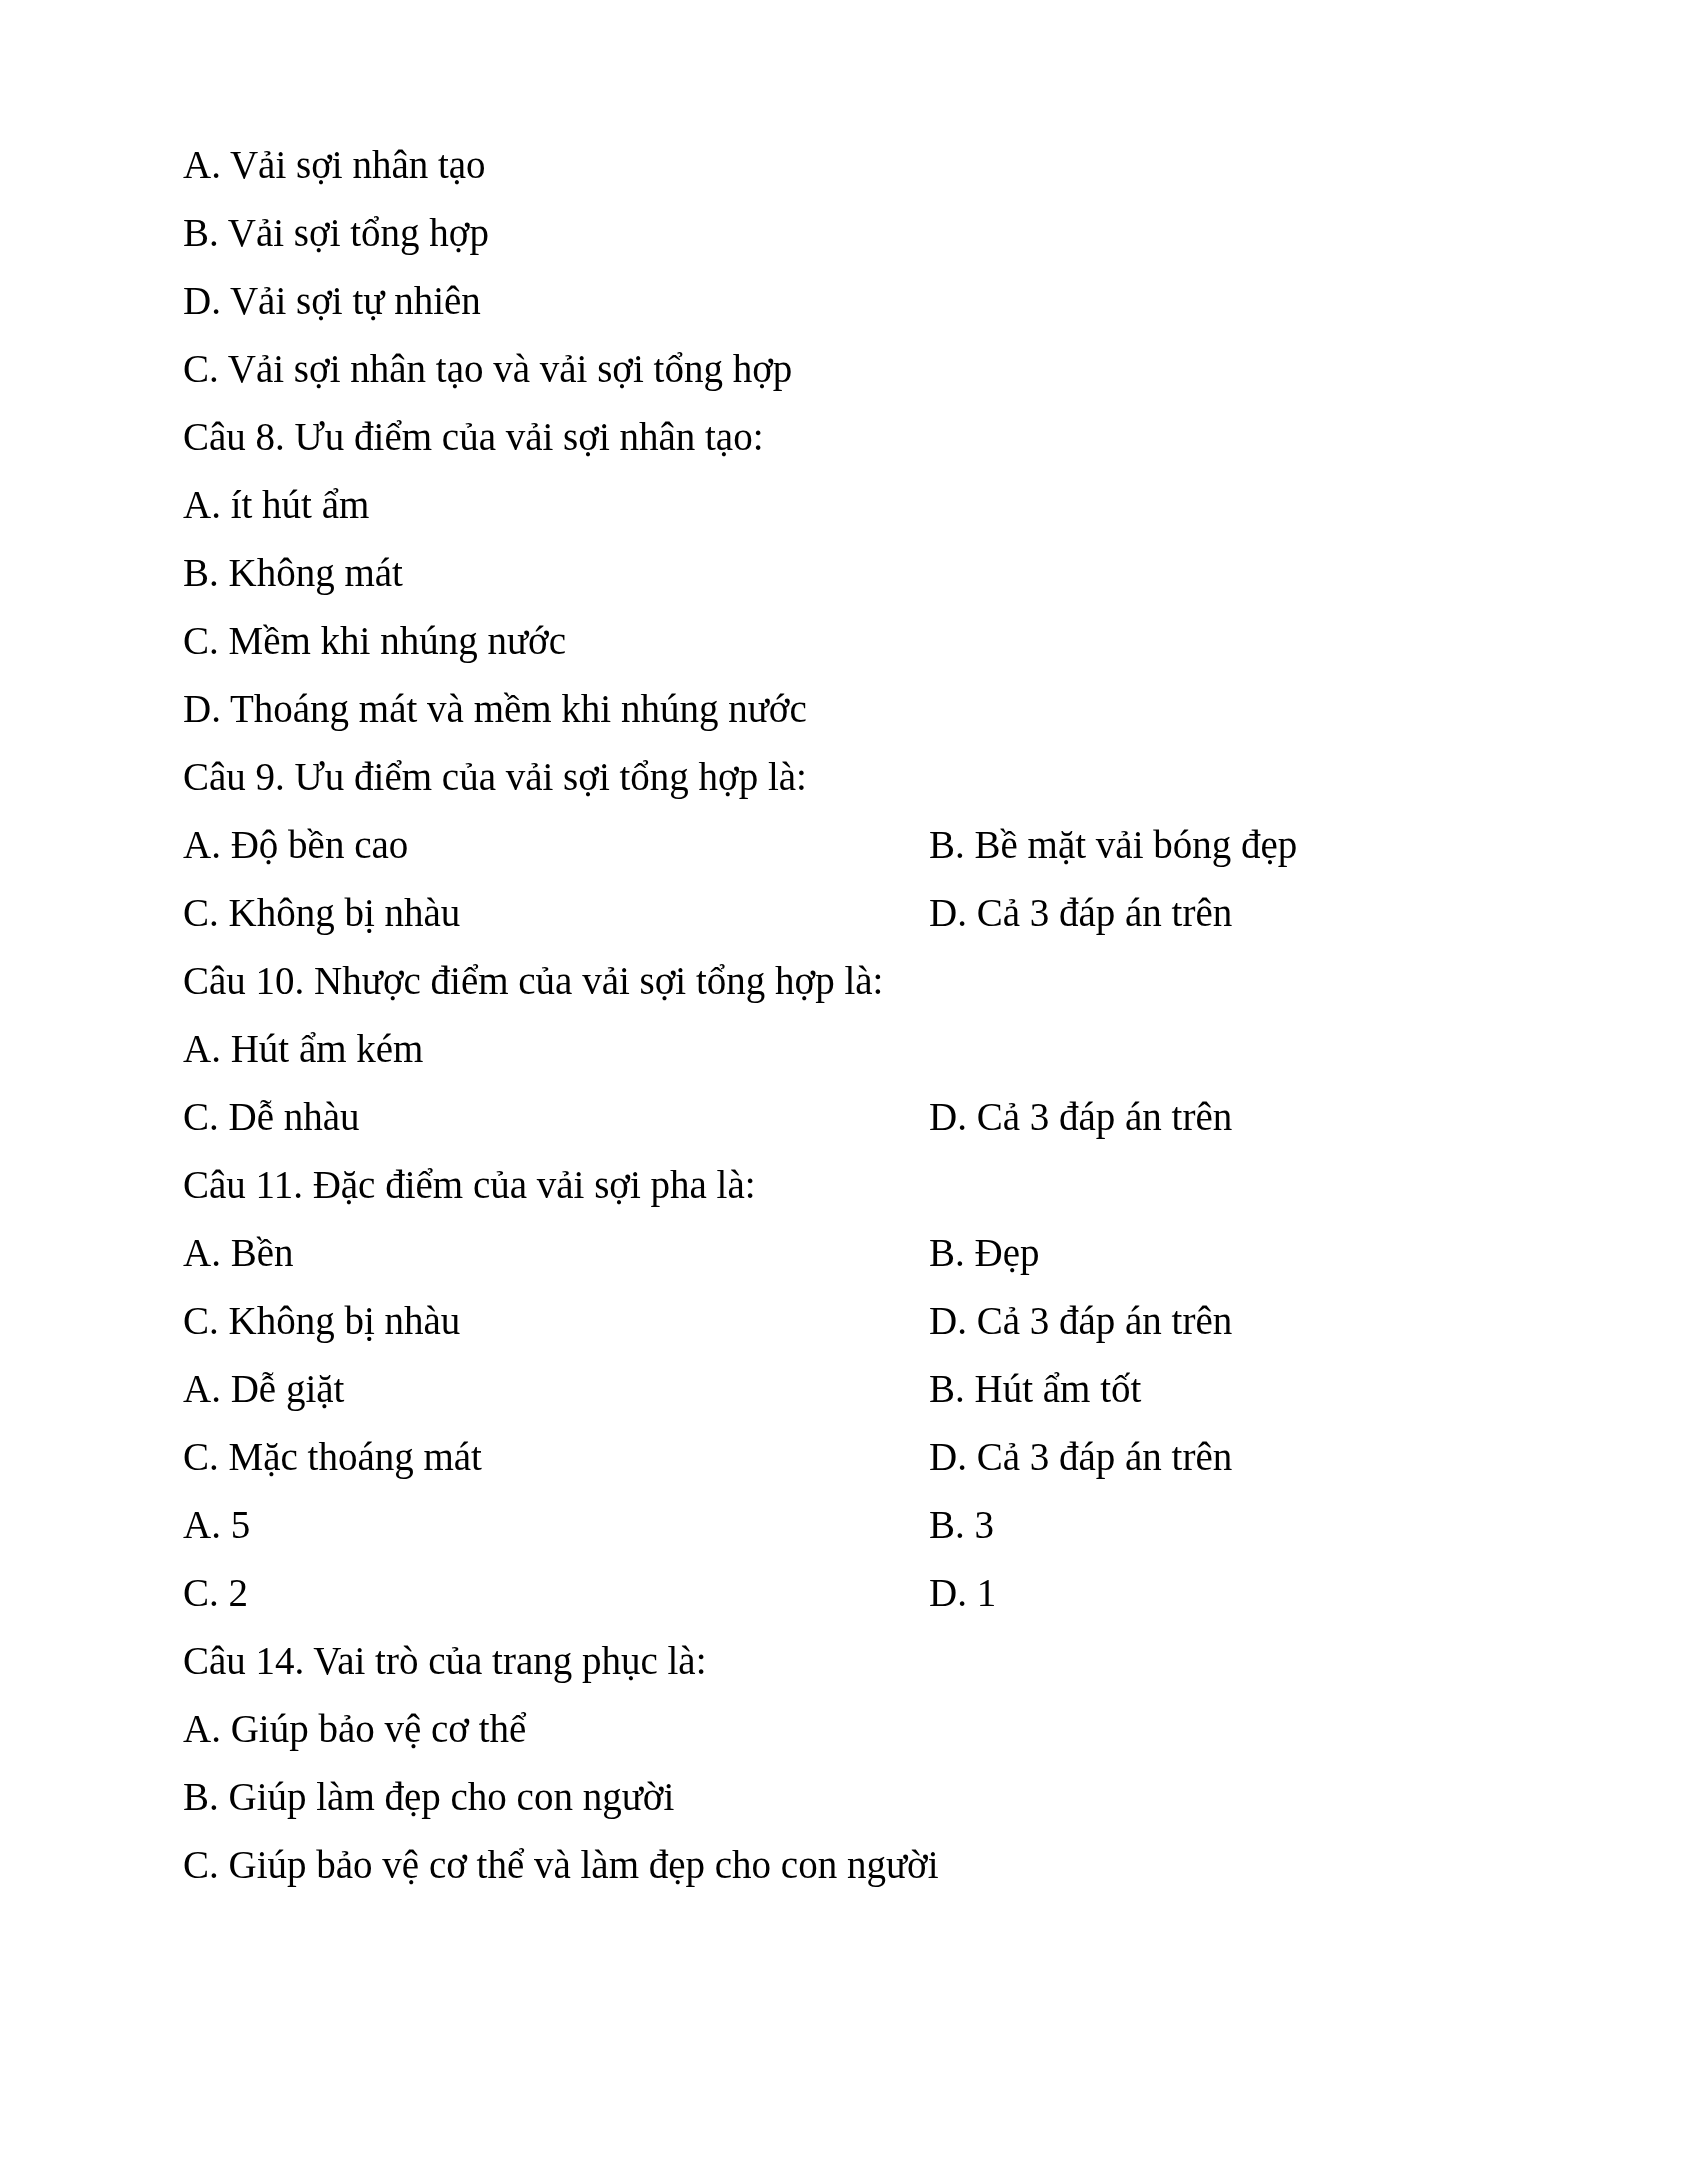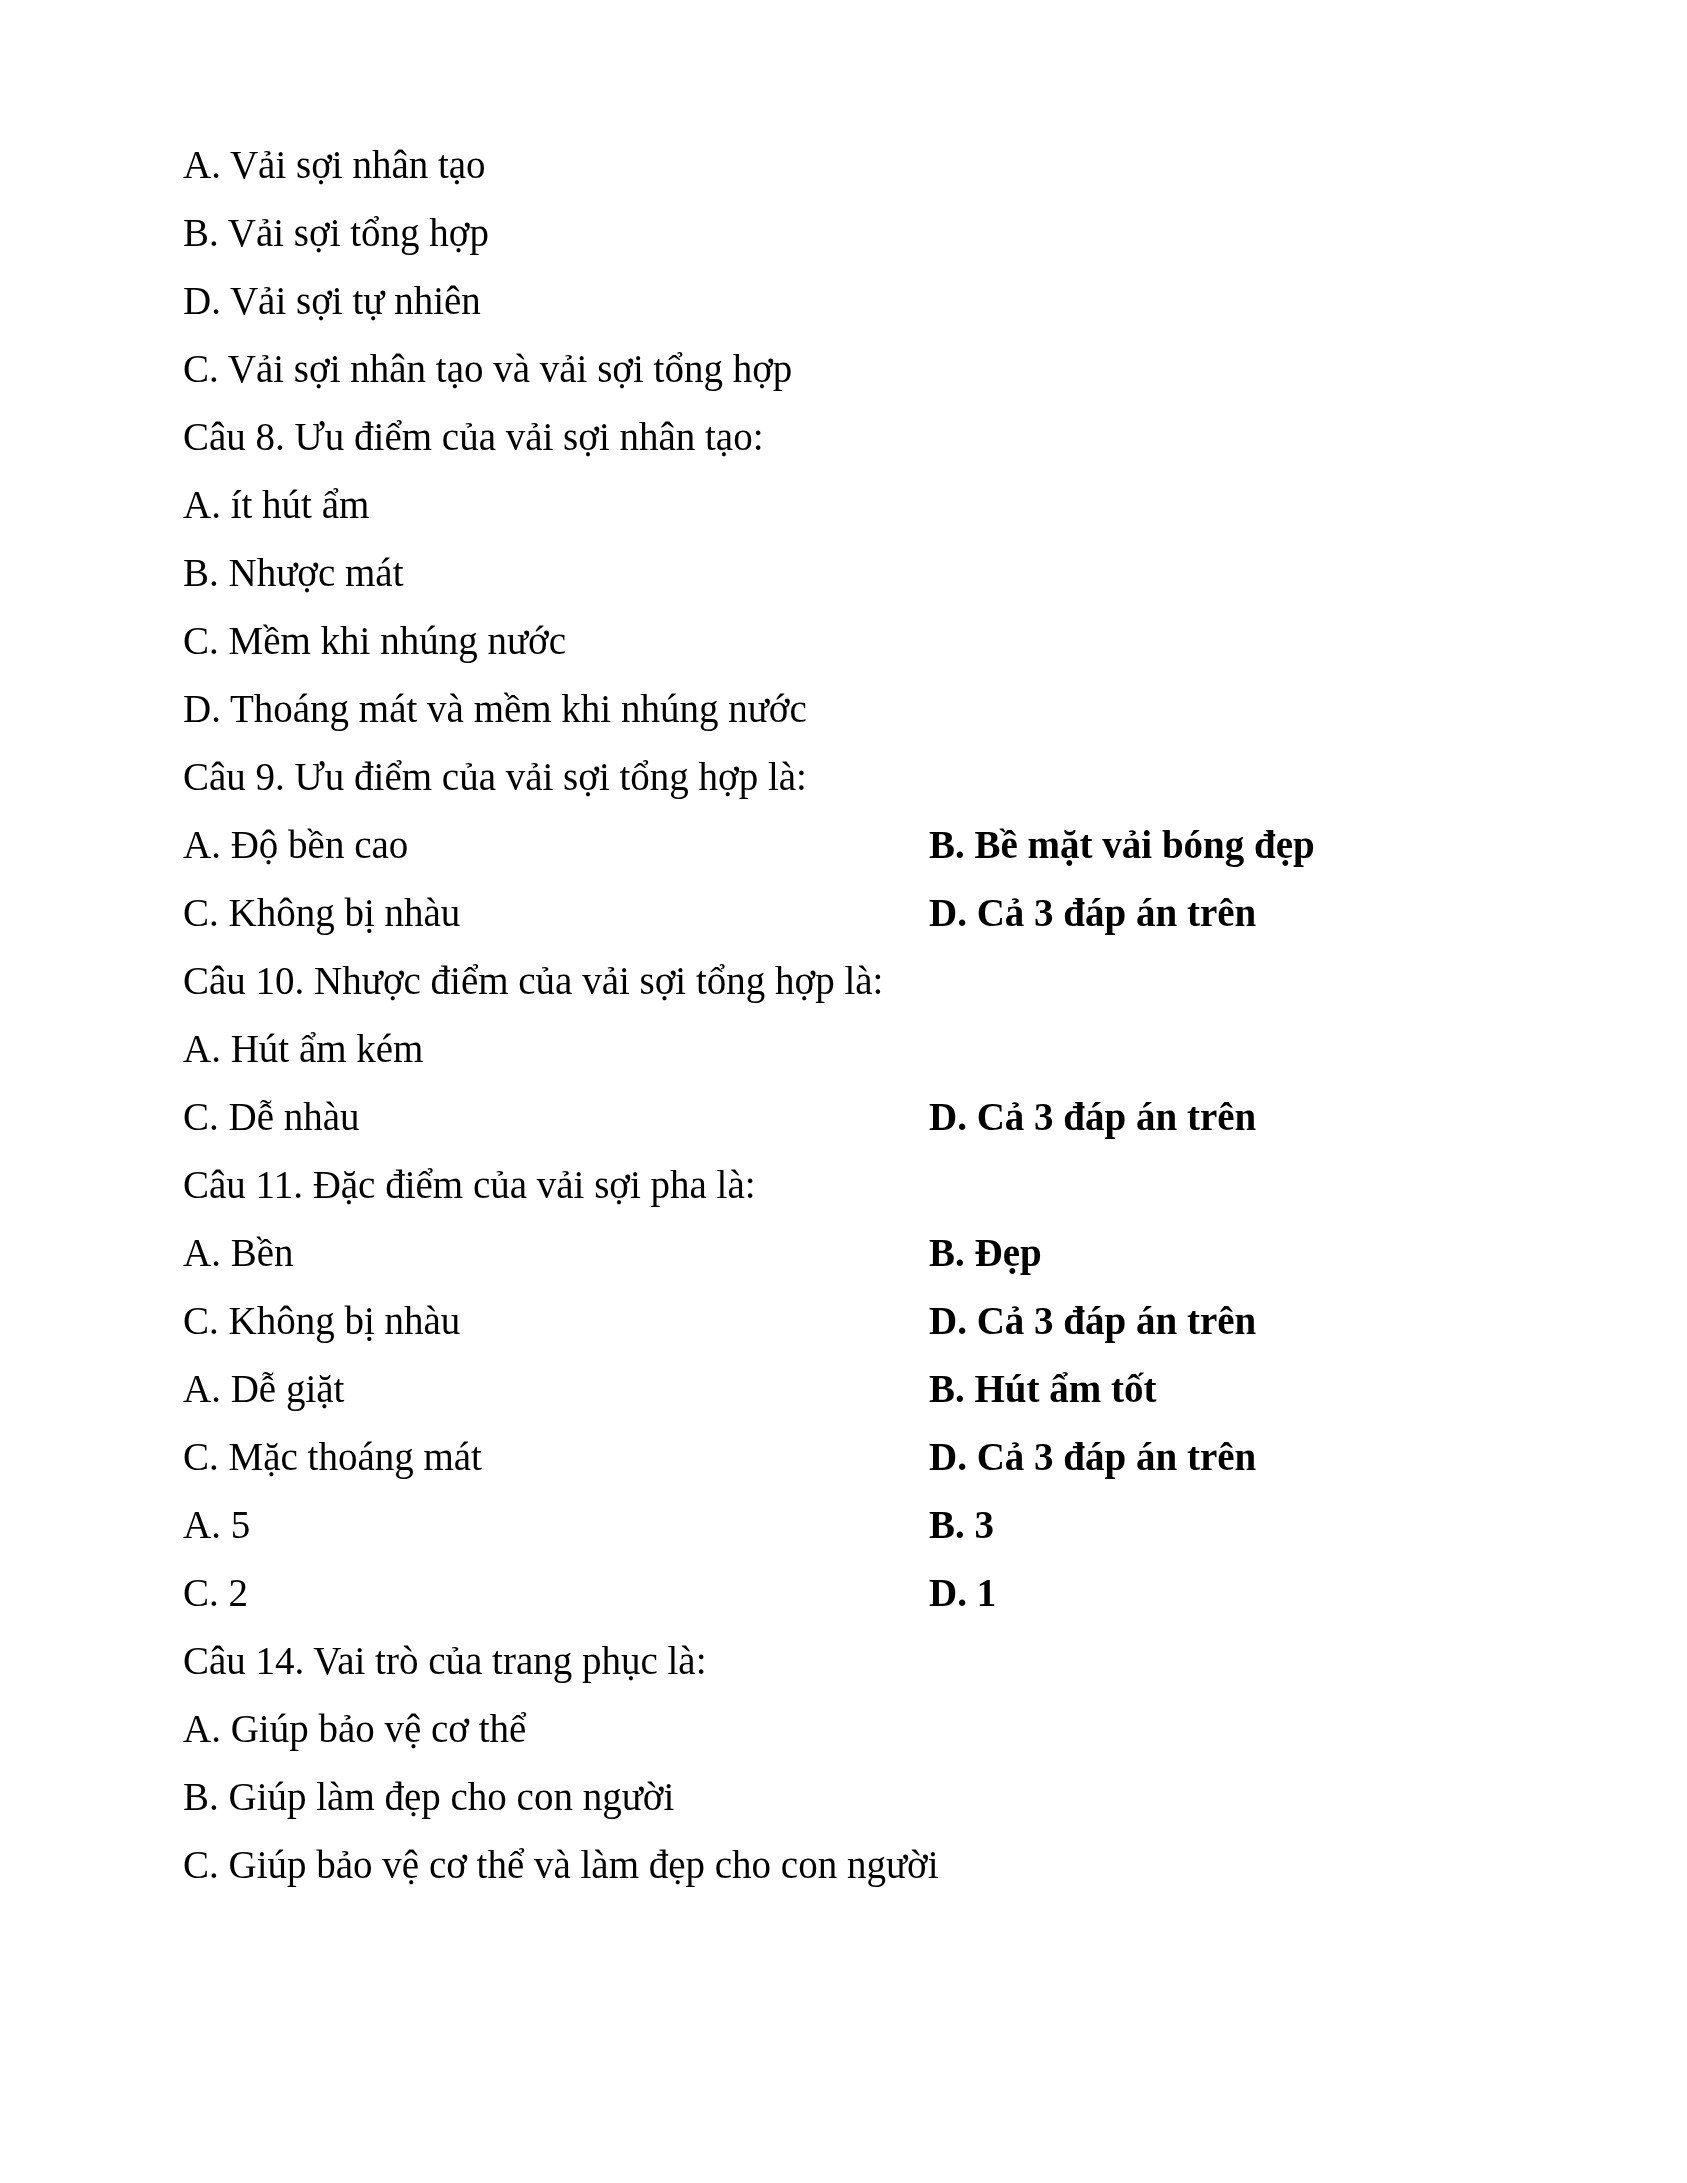--- a/index.html
+++ b/index.html
@@ -28,35 +28,34 @@
     font-size: 39px;
     white-space: nowrap;
   }
   .line strong {
     font-weight: normal;
   }
   .line .right {
     position: absolute;
     left: 746px;
     top: 0;
-    font-weight: bold;
   }
 </style>
 </head>
 <body>
 
 <div class="page">
   <div>
       <div class="line option">A. Vải sợi nhân tạo</div>
       <div class="line option">B. Vải sợi tổng hợp</div>
       <div class="line option">D. Vải sợi tự nhiên</div>
       <div class="line option">C. Vải sợi nhân tạo và vải sợi tổng hợp</div>
       <div class="line question"><strong>Câu 8</strong><span>. Ưu điểm của vải sợi nhân tạo:</span></div>
       <div class="line option">A. ít hút ẩm</div>
-      <div class="line option">B. Nhược mát</div>
+      <div class="line option">B. Không mát</div>
       <div class="line option">C. Mềm khi nhúng nước</div>
       <div class="line option">D. Thoáng mát và mềm khi nhúng nước</div>
       <div class="line question"><strong>Câu 9</strong><span>. Ưu điểm của vải sợi tổng hợp là:</span></div>
       <div class="line option_pair"><span class="left">A. Độ bền cao</span><span class="right">B. Bề mặt vải bóng đẹp</span></div>
       <div class="line option_pair"><span class="left">C. Không bị nhàu</span><span class="right">D. Cả 3 đáp án trên</span></div>
       <div class="line question"><strong>Câu 10</strong><span>. Nhược điểm của vải sợi tổng hợp là:</span></div>
       <div class="line option_pair"><span class="left">A. Hút ẩm kém</span></div>
       <div class="line option_pair"><span class="left">C. Dễ nhàu</span><span class="right">D. Cả 3 đáp án trên</span></div>
       <div class="line question"><strong>Câu 11</strong><span>. Đặc điểm của vải sợi pha là:</span></div>
       <div class="line option_pair"><span class="left">A. Bền</span><span class="right">B. Đẹp</span></div>

